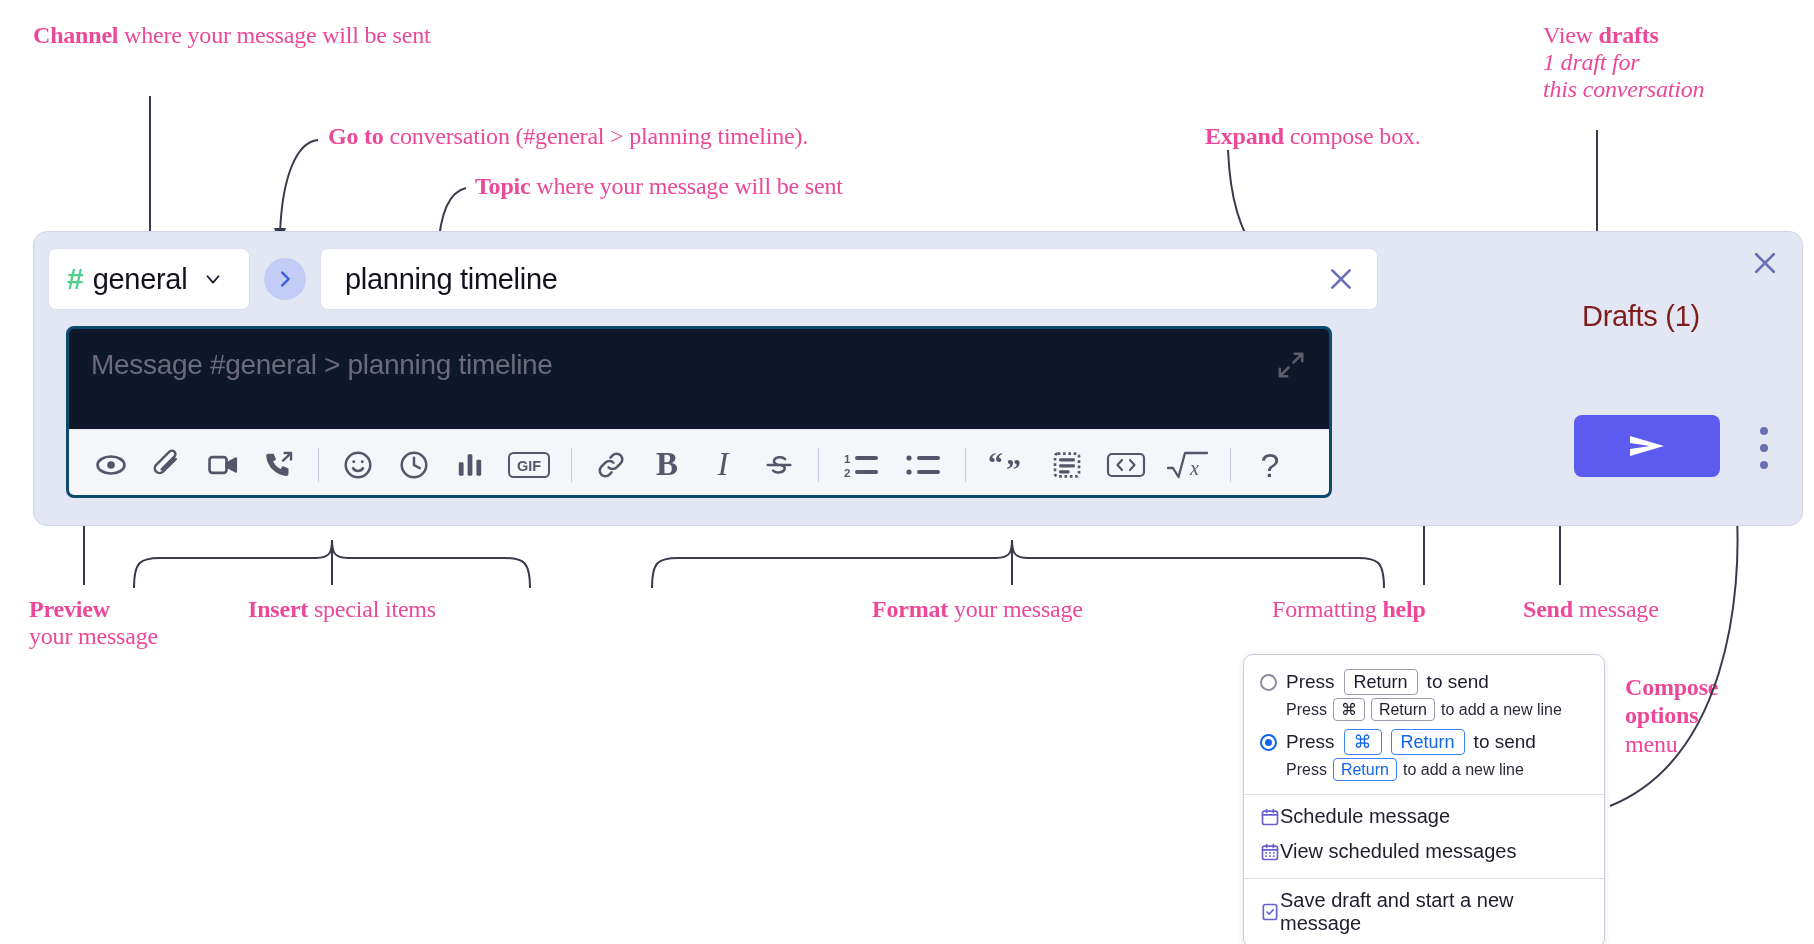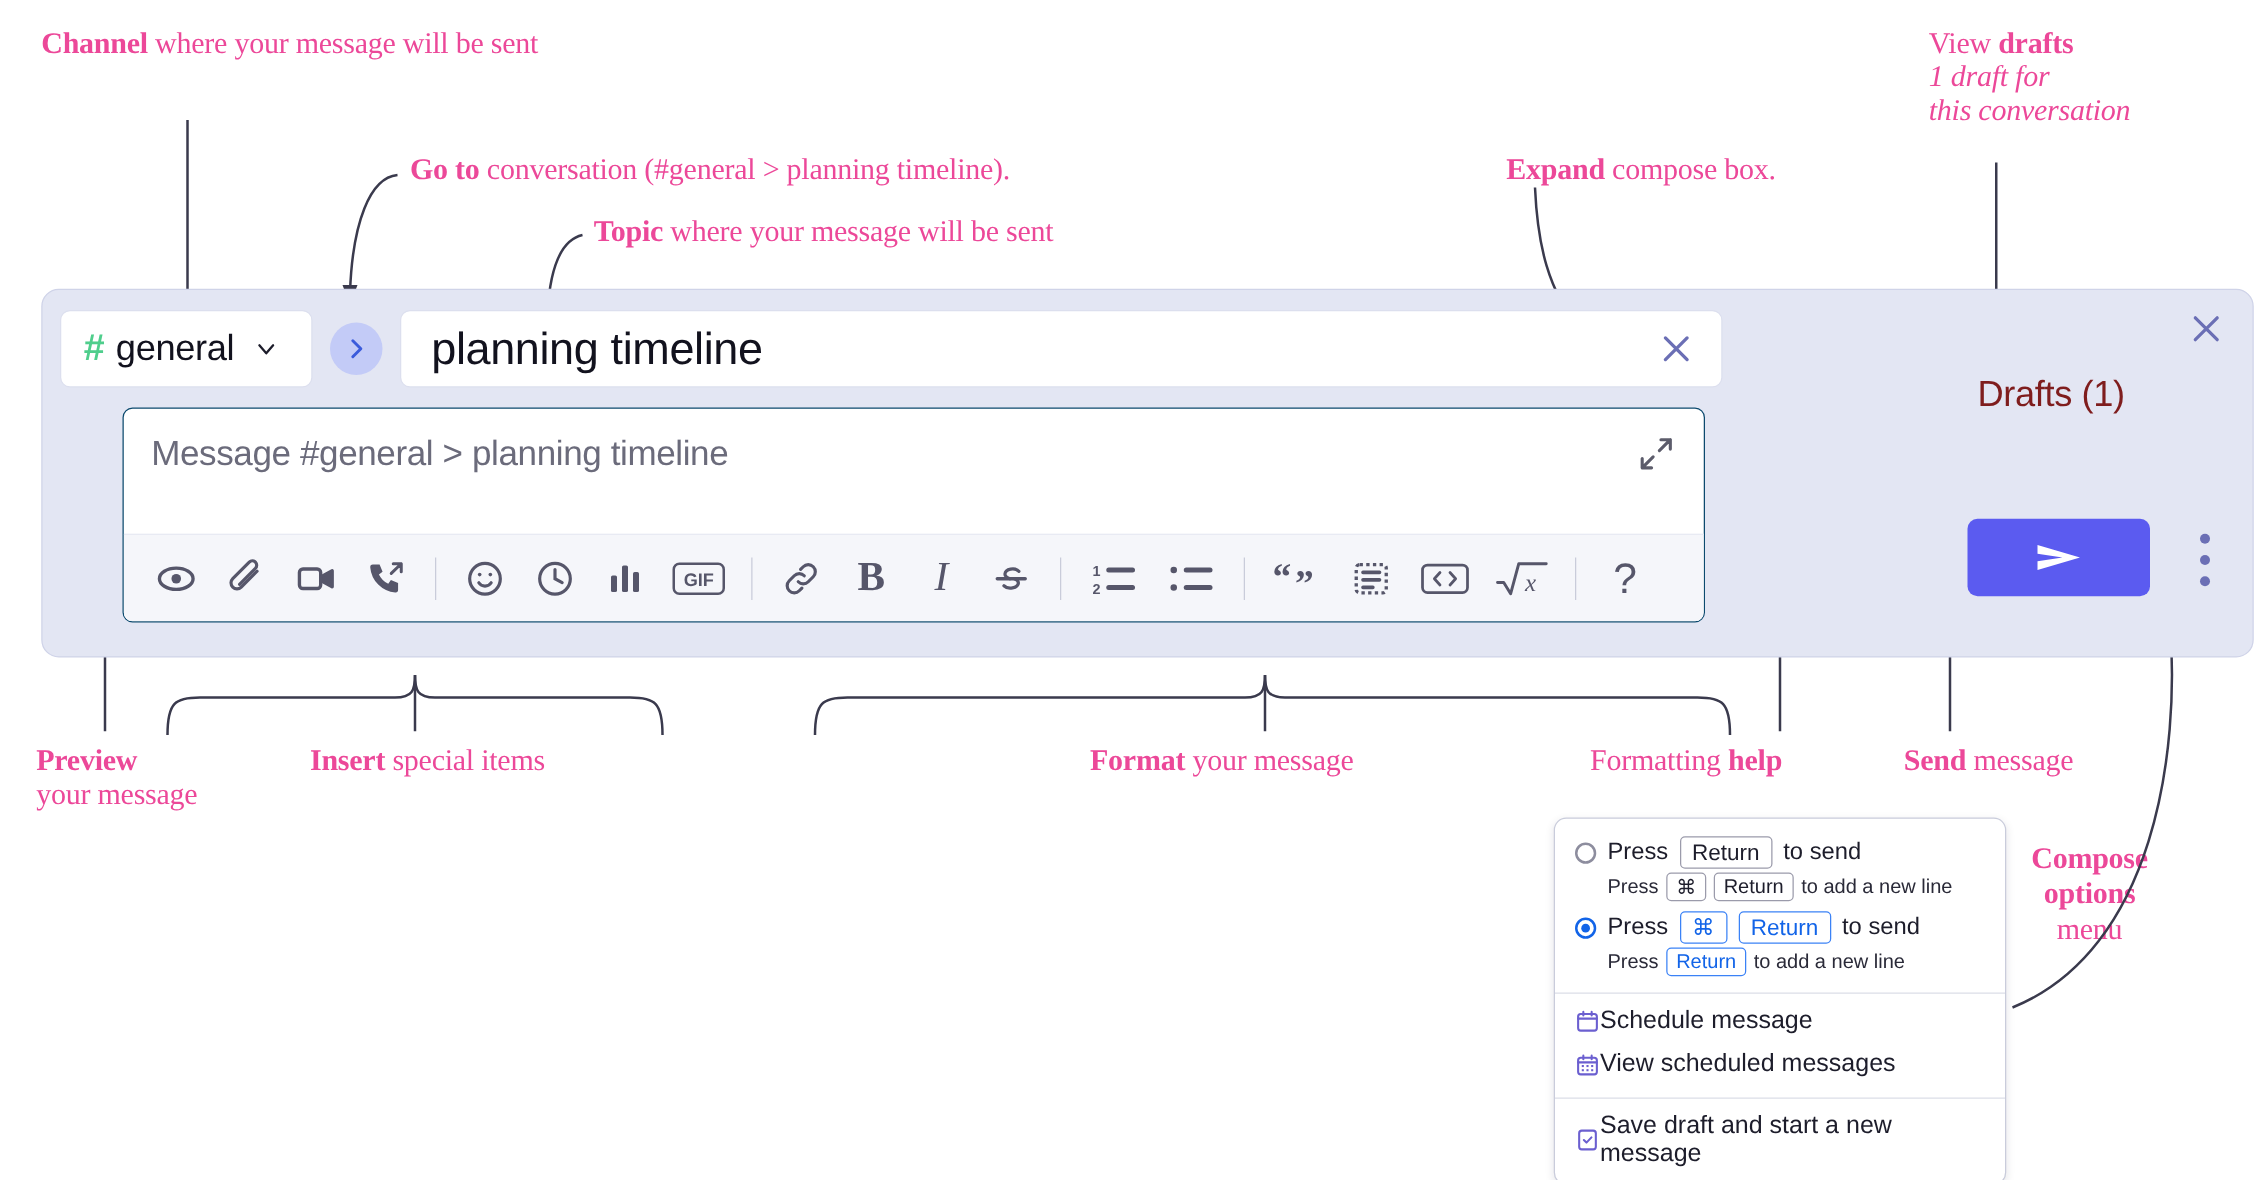--- a/index.html
+++ b/index.html
@@ -80,36 +80,36 @@
   #topic-field {
     height: 62px; width: 1058px;
     background: #fff;
     border: 1px solid #dcdfee;
     border-radius: 8px;
     display: flex; align-items: center;
     padding: 0 18px 0 22px;
     position: relative;
   }
   #topic-value {
-    font-size: 36px; color: #12121e; letter-spacing: -0.3px;
+    font-size: 29px; color: #12121e; letter-spacing: -0.3px;
     border: none; outline: none; background: transparent;
     flex: 1 1 auto; font-family: "Liberation Sans", sans-serif;
   }
   #topic-clear {
     width: 36px; height: 36px; cursor: pointer;
     display: flex; align-items: center; justify-content: center;
   }
 
   
   #msgbox {
     position: absolute;
-    left: 64px; top: 94px;
+    left: 32px; top: 94px;
     width: 1266px; height: 172px;
-    background: #ffffff;
-    border: 1px solid #0c4a6e;
+    background: #0f172a;
+    border: 3px solid #0c4a6e;
     border-radius: 8px;
     overflow: hidden;
   }
   #msg-input-area {
     position: relative;
     height: 100px;
     display: flex; align-items: flex-start;
     padding: 20px 22px 0 22px;
   }
   #msg-placeholder {
@@ -254,21 +254,21 @@
   </div>
 
   <div class="anno" style="left:1272px; top:596px;">
     <span>Formatting </span><b>help</b>
   </div>
 
   <div class="anno" style="left:1523px; top:596px;">
     <b>Send</b><span> message</span>
   </div>
 
-  <div class="anno" style="left:1625px; top:673px; line-height:1.18;text-align:center;">
+  <div class="anno" style="left:1625px; top:673px; line-height:1.18;">
     <b style="display:block">Compose</b>
     <b style="display:block">options</b>
     <span style="display:block">menu</span>
   </div>
 
   <svg id="overlay" viewBox="0 0 1814 944">
     <g fill="none" stroke="#3a3a4d" stroke-width="2">
 
       <path d="M150,96 L150,247"></path>
       <path d="M144,240 L150,256 L156,240 Z" fill="#3a3a4d" stroke="none"></path>

